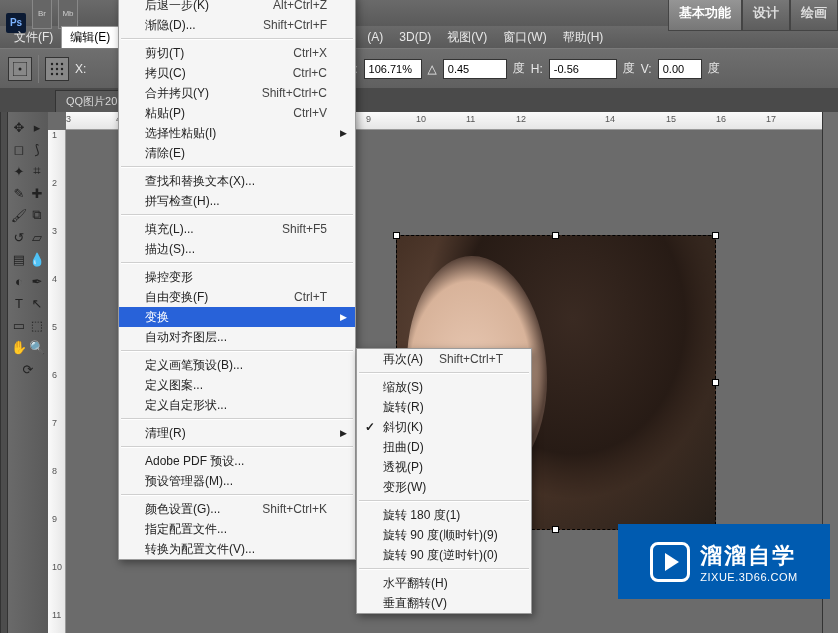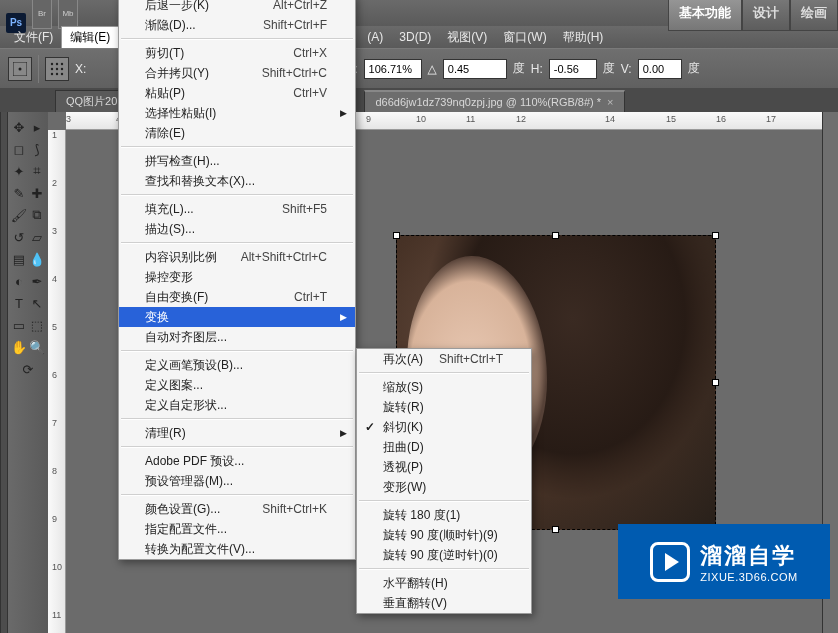--- a/index.html
+++ b/index.html
@@ -122,36 +122,32 @@
   </div>
   <span class="opt-label">X:</span>
   <div style="width:226px"></div>
   <span class="opt-label">⛓</span>
   <span class="opt-label">H:</span>
   <input class="opt-input" value="106.71%" style="">
   <span class="opt-label">△</span>
   <input class="opt-input" style="width: 64px;" value="0.45">
   <span class="opt-label">度</span>
   <span class="opt-label">H:</span>
-  <input class="opt-input" style="width: 48px;" value="-0.56">
+  <input class="opt-input" style="width: 68px;" value="-0.56">
   <span class="opt-label">度</span>
   <span class="opt-label">V:</span>
   <input class="opt-input" style="width: 44px;" value="0.00">
   <span class="opt-label">度</span>
 </div>
 
 <div class="doc-tabs">
   <div class="doc-tab">
     <span>QQ图片201</span>
   </div>
   <div style="width:230px"></div>
-  <div class="doc-tab active">
-    <span>d66d6jw1dz739nq0zpj.jpg @ 110%(RGB/8#) *</span>
-    <span class="close">×</span>
-  </div>
 </div>
 
 <div class="main">
   <div class="collapse-strip"></div>
 
   <div class="toolbox">
     <div class="toolbox-row">
       <span class="tool">✥</span>
       <span class="tool">▸</span>
       <span class="tool">◻</span>
@@ -235,54 +231,54 @@
     <div class="ctx-item">
       <span>渐隐(D)...</span>
       <span class="shortcut">Shift+Ctrl+F</span>
     </div>
     <div class="ctx-item sep"></div>
     <div class="ctx-item">
       <span>剪切(T)</span>
       <span class="shortcut">Ctrl+X</span>
     </div>
     <div class="ctx-item">
+      <span>拷贝(C)</span>
+      <span class="shortcut">Ctrl+C</span>
+    </div>
+    <div class="ctx-item">
       <span>合并拷贝(Y)</span>
       <span class="shortcut">Shift+Ctrl+C</span>
     </div>
     <div class="ctx-item">
       <span>粘贴(P)</span>
       <span class="shortcut">Ctrl+V</span>
     </div>
     <div class="ctx-item">
       <span>选择性粘贴(I)</span>
       <span class="arrow">▶</span>
     </div>
     <div class="ctx-item">
       <span>清除(E)</span>
     </div>
     <div class="ctx-item sep"></div>
     <div class="ctx-item">
+      <span>查找和替换文本(X)...</span>
+    </div>
+    <div class="ctx-item">
       <span>拼写检查(H)...</span>
-    </div>
-    <div class="ctx-item">
-      <span>查找和替换文本(X)...</span>
     </div>
     <div class="ctx-item sep"></div>
     <div class="ctx-item">
       <span>填充(L)...</span>
       <span class="shortcut">Shift+F5</span>
     </div>
     <div class="ctx-item">
       <span>描边(S)...</span>
     </div>
     <div class="ctx-item sep"></div>
-    <div class="ctx-item">
-      <span>内容识别比例</span>
-      <span class="shortcut">Alt+Shift+Ctrl+C</span>
-    </div>
     <div class="ctx-item">
       <span>操控变形</span>
     </div>
     <div class="ctx-item">
       <span>自由变换(F)</span>
       <span class="shortcut">Ctrl+T</span>
     </div>
     <div class="ctx-item highlight">
       <span>变换</span>
       <span class="arrow">▶</span>

